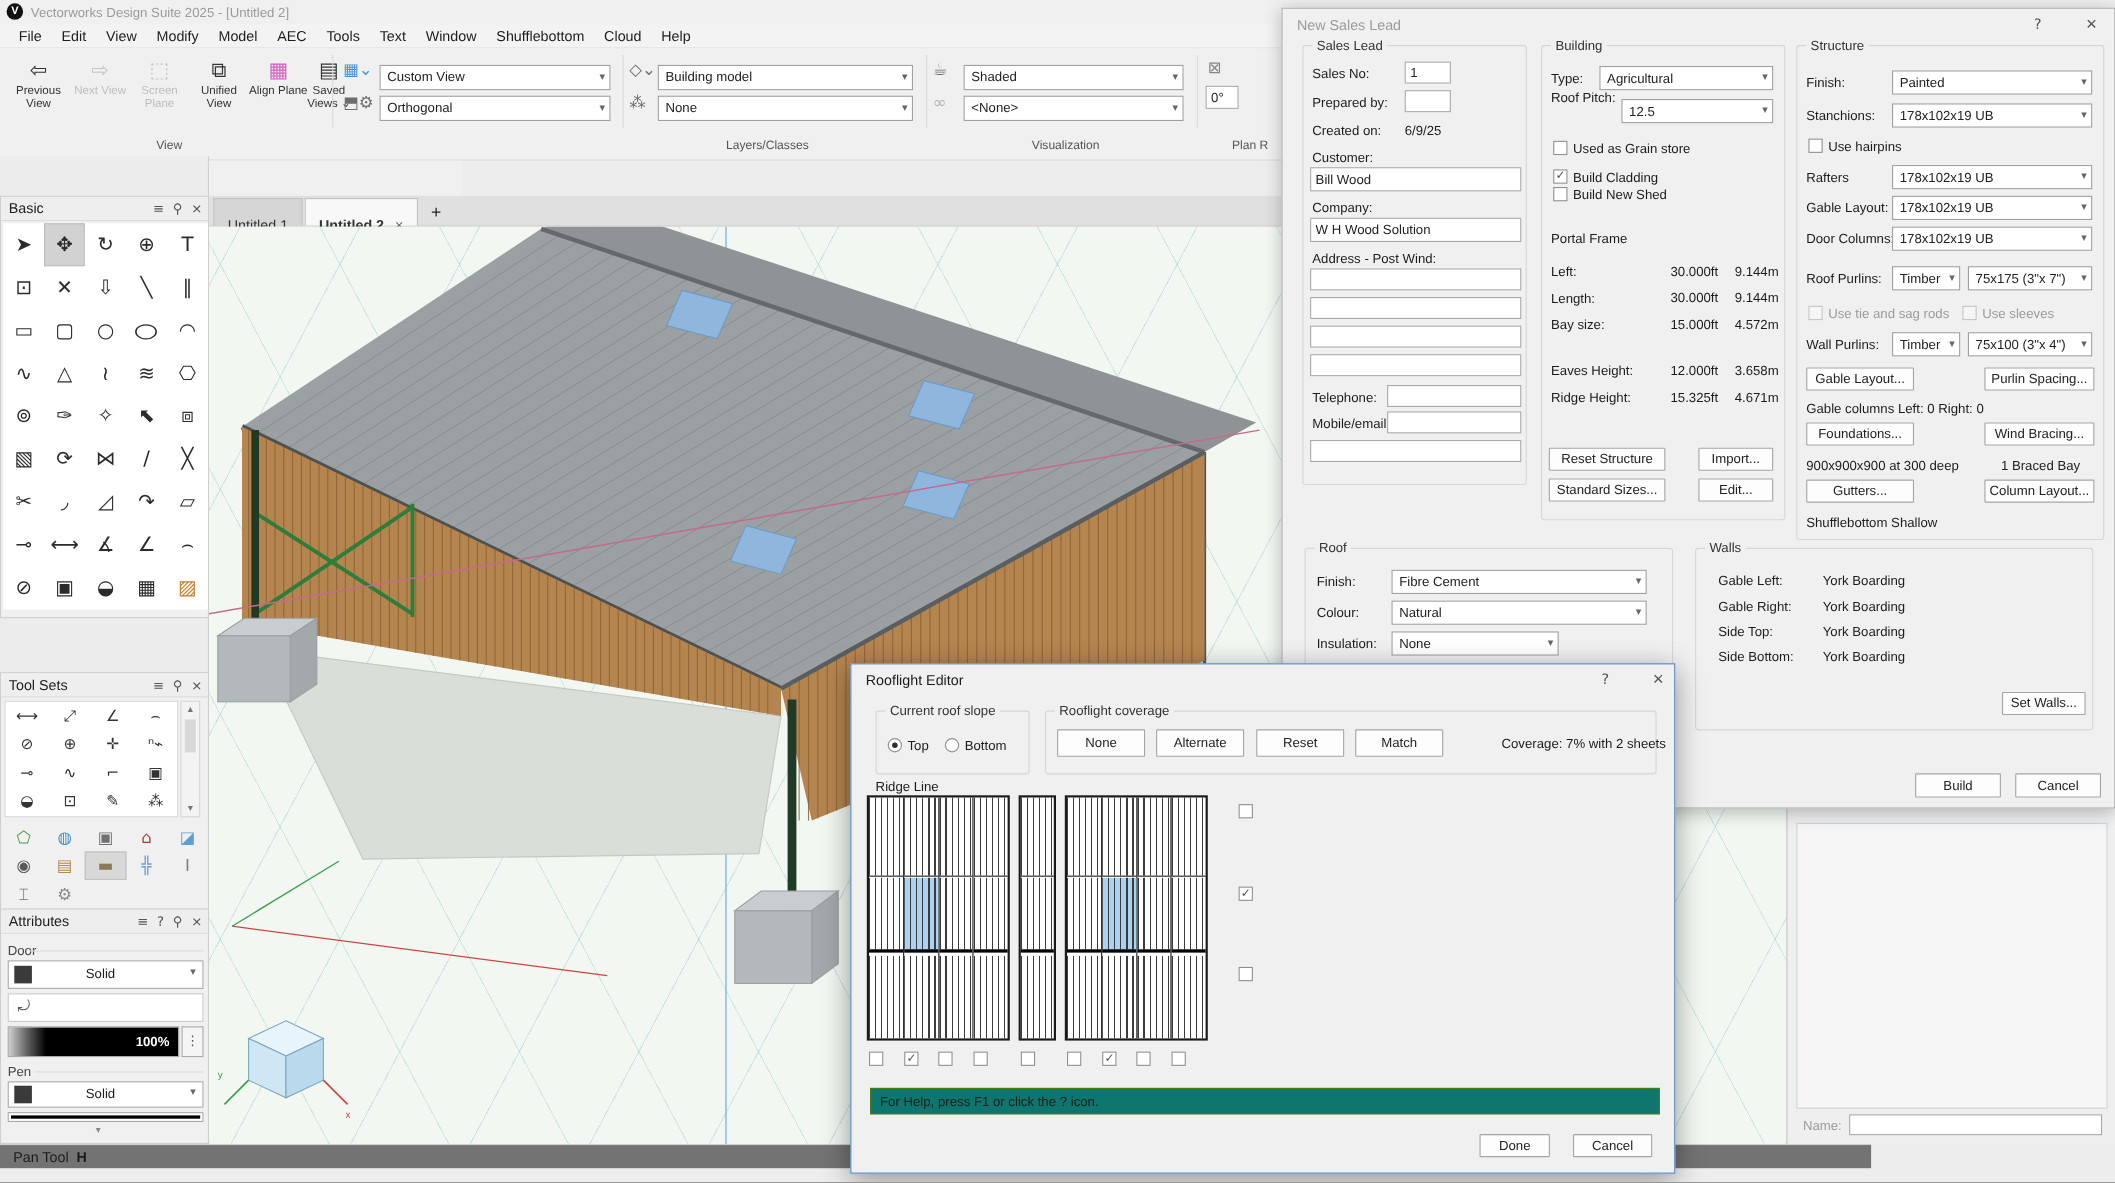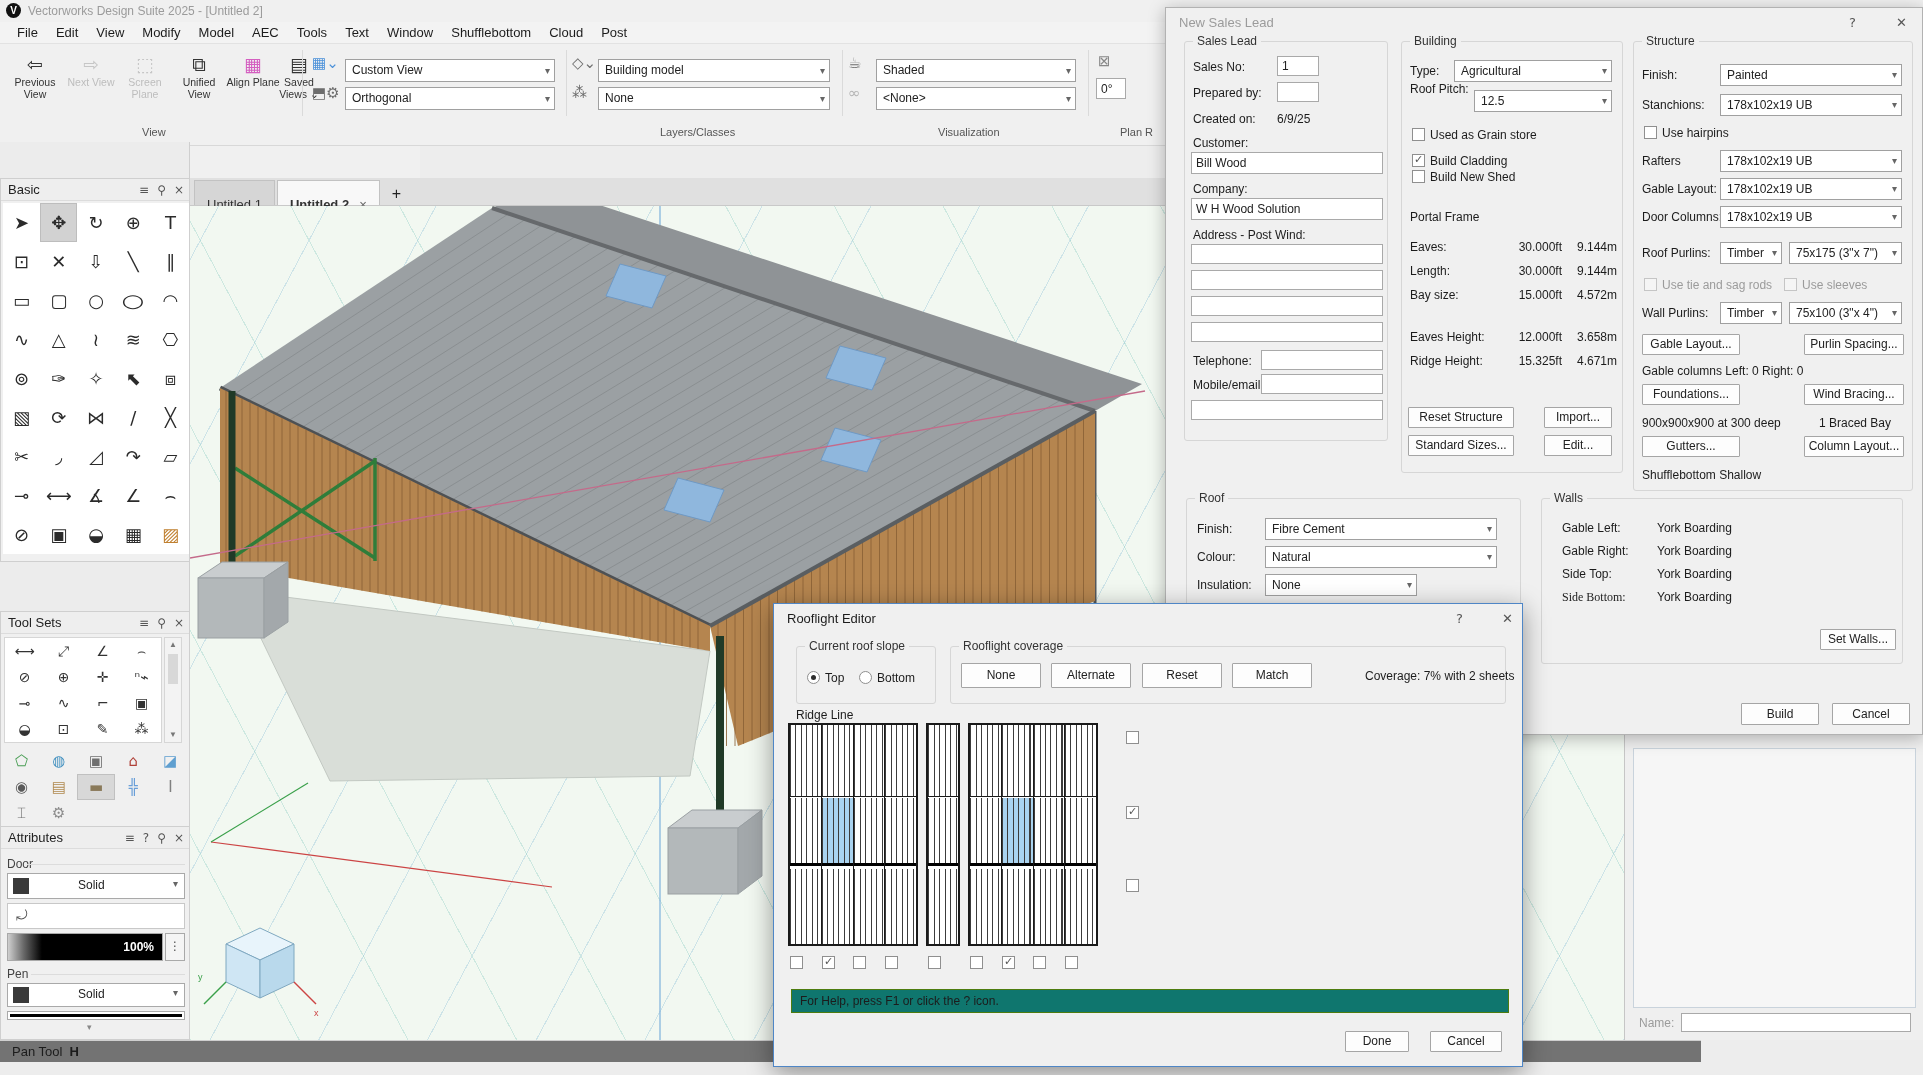--- a/index.html
+++ b/index.html
@@ -91,21 +91,21 @@
       <span class="menu-item">Edit</span>
       <span class="menu-item">View</span>
       <span class="menu-item">Modify</span>
       <span class="menu-item">Model</span>
       <span class="menu-item">AEC</span>
       <span class="menu-item">Tools</span>
       <span class="menu-item">Text</span>
       <span class="menu-item">Window</span>
       <span class="menu-item">Shufflebottom</span>
       <span class="menu-item">Cloud</span>
-      <span class="menu-item">Post</span>
+      <span class="menu-item">Help</span>
     </div>
 
   <div id="toolbar">
     <div id="tb-buttons">
         <div class="tbtn" style="left: 8px; top: 8px;"><span class="ic">⇦</span><span>Previous View</span></div>
         <div class="tbtn dis" style="left: 64px; top: 8px;"><span class="ic">⇨</span><span>Next View</span></div>
         <div class="tbtn dis" style="left: 118px; top: 8px;"><span class="ic">⬚</span><span>Screen Plane</span></div>
         <div class="tbtn" style="left: 172px; top: 8px;"><span class="ic">⧉</span><span>Unified View</span></div>
         <div class="tbtn" style="left: 226px; top: 8px;"><span class="ic" style="color: rgb(212, 95, 192);">▦</span><span>Align Plane</span></div>
         <div class="tbtn" style="left: 272px; top: 8px;"><span class="ic">▤</span><span>Saved Views ⌄</span></div>
@@ -627,21 +627,21 @@
       <div id="building-checks">
           <span class="cb" style="left: 10px; top: 86px;"></span>
           <span class="lbl" style="left: 28px; top: 86px;">Used as Grain store</span>
           <span class="cb ck" style="left: 10px; top: 112px;"></span>
           <span class="lbl" style="left: 28px; top: 112px;">Build Cladding</span>
           <span class="cb" style="left: 10px; top: 128px;"></span>
           <span class="lbl" style="left: 28px; top: 128px;">Build New Shed</span>
         </div>
       <span class="lbl" style="left:8px;top:168px">Portal Frame</span>
       <div id="portal-dims">
-          <span class="lbl" style="left: 8px; top: 198px;">Eaves:</span>
+          <span class="lbl" style="left: 8px; top: 198px;">Left:</span>
           <span class="lbl" style="left: 160px; top: 198px; text-align: right; transform: translateX(-100%);">30.000ft</span>
           <span class="lbl" style="left: 215px; top: 198px; text-align: right; transform: translateX(-100%);">9.144m</span>
           <span class="lbl" style="left: 8px; top: 222px;">Length:</span>
           <span class="lbl" style="left: 160px; top: 222px; text-align: right; transform: translateX(-100%);">30.000ft</span>
           <span class="lbl" style="left: 215px; top: 222px; text-align: right; transform: translateX(-100%);">9.144m</span>
           <span class="lbl" style="left: 8px; top: 246px;">Bay size:</span>
           <span class="lbl" style="left: 160px; top: 246px; text-align: right; transform: translateX(-100%);">15.000ft</span>
           <span class="lbl" style="left: 215px; top: 246px; text-align: right; transform: translateX(-100%);">4.572m</span>
           <span class="lbl" style="left: 8px; top: 288px;">Eaves Height:</span>
           <span class="lbl" style="left: 160px; top: 288px; text-align: right; transform: translateX(-100%);">12.000ft</span>
@@ -704,21 +704,21 @@
 
     <div class="grp" style="left:375px;top:490px;width:362px;height:166px">
       <span class="lg">Walls</span>
       <div id="walls-rows">
           <span class="lbl" style="left: 20px; top: 22px;">Gable Left:</span>
           <span class="lbl" style="left: 115px; top: 22px;">York Boarding</span>
           <span class="lbl" style="left: 20px; top: 45px;">Gable Right:</span>
           <span class="lbl" style="left: 115px; top: 45px;">York Boarding</span>
           <span class="lbl" style="left: 20px; top: 68px;">Side Top:</span>
           <span class="lbl" style="left: 115px; top: 68px;">York Boarding</span>
-          <span class="lbl" style="left: 20px; top: 91px; font-family: Liberation Serif, serif;">Side Bottom:</span>
+          <span class="lbl" style="left: 20px; top: 91px;">Side Bottom:</span>
           <span class="lbl" style="left: 115px; top: 91px;">York Boarding</span>
         </div>
       <div class="btn" style="left:278px;top:130px;width:76px;height:21px;line-height:19px">Set Walls...</div>
     </div>
 
     <div class="btn" style="left:575px;top:695px;width:78px;height:22px;line-height:20px">Build</div>
     <div class="btn" style="left:666px;top:695px;width:78px;height:22px;line-height:20px">Cancel</div>
   </div>
 
   <div id="rle" class="dialog">

